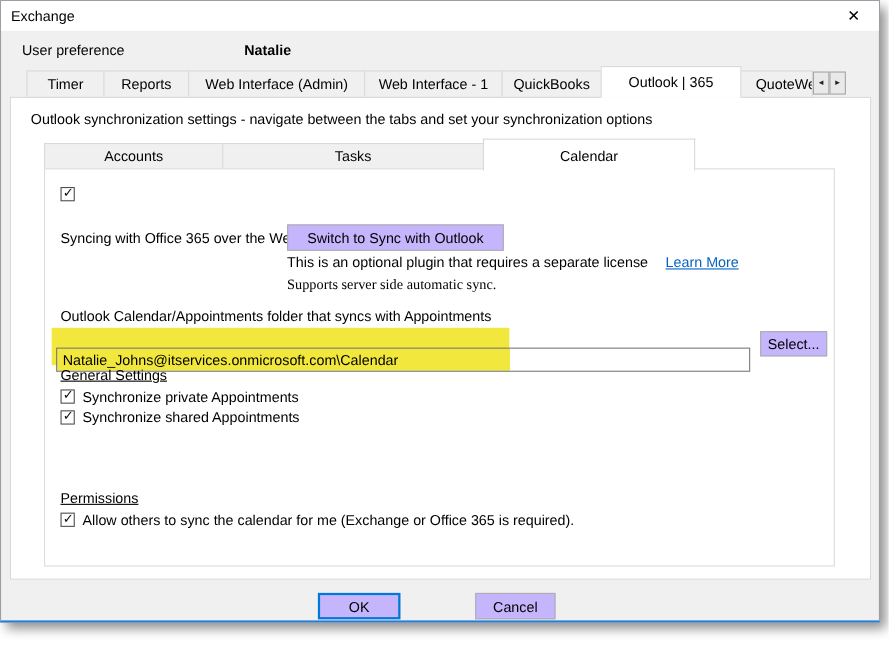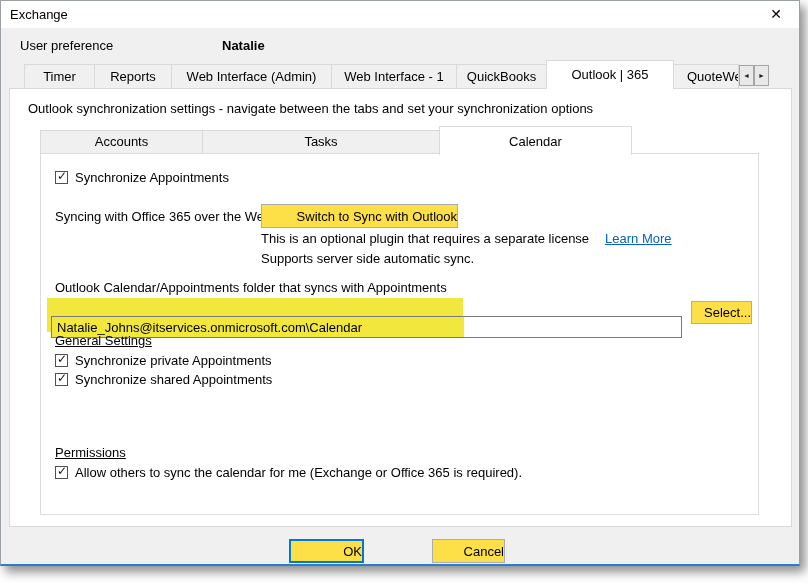--- a/index.html
+++ b/index.html
@@ -32,22 +32,22 @@
   .itab.active{top:37px;height:29px;background:#ffffff;border-bottom:none;z-index:3;line-height:30px;}
   .inner-page{position:absolute;left:30px;top:64px;width:719px;height:362px;background:#ffffff;
               border:1px solid #dcdcdc;z-index:2;}
 
   .cb-row{position:absolute;display:flex;align-items:center;gap:7px;white-space:nowrap;}
   .cb{display:inline-block;width:13px;height:13px;background:#fff;border:1px solid #4f4f4f;
       position:relative;flex:0 0 13px;}
   .cb .mark{position:absolute;left:1px;top:-2px;font-size:12px;line-height:13px;color:#111;}
 
   .static-label{position:absolute;white-space:nowrap;}
-  .btn{background:#fde047;border:1px solid #adadad;font-family:inherit;font-size:13px;
-       text-align:right;color:#000;padding:0;}
+  .btn{background:#c4b5fd;border:1px solid #adadad;font-family:inherit;font-size:13px;
+       text-align:center;color:#000;padding:0;}
   .switch-btn{position:absolute;left:220px;top:50px;width:197px;height:24px;}
   .note-row{position:absolute;left:220px;top:77px;display:flex;align-items:flex-end;white-space:nowrap;}
   .link{color:#0563c1;text-decoration:underline;margin-left:16px;cursor:pointer;}
 
   .highlight{position:absolute;left:6px;top:144px;width:416px;height:34px;background:#f2e73d;}
   .folder-input{position:absolute;left:10px;top:148px;width:631px;height:22px;
                 border:1px solid #7a7a7a;background:linear-gradient(to right,#f2e73d 0 412px,#ffffff 412px);
                 font-family:inherit;font-size:13px;padding:0 5px;color:#000;margin-top:14px;}
   .select-btn{position:absolute;left:650px;top:147px;width:61px;height:23px;}
 
@@ -88,31 +88,30 @@
       <div class="itab" style="left:30px;width:163px;">Accounts</div>
       <div class="itab active" style="left:429px;width:193px;">Calendar</div>
       <div class="itab" style="left:192px;width:238px;">Tasks</div>
 
       <div class="inner-page">
 
         <div class="cb-row" style="left:14px;top:16px;">
           <span class="cb">
               <span class="mark">✓</span>
             </span>
-          <span>Synchronize Appointments</span>
         </div>
 
         <span class="static-label" style="left:14px;top:55px;">Syncing with Office 365 over the Web</span>
         <button class="btn switch-btn">Switch to Sync with Outlook</button>
 
         <div class="note-row">
           <span>This is an optional plugin that requires a separate license</span>
           <span class="link">Learn More</span>
         </div>
-        <span class="static-label" style="left:220px;top:97px;">Supports server side automatic sync.</span>
+        <span class="static-label" style="left:220px;top:97px;font-family:Liberation Serif, serif;">Supports server side automatic sync.</span>
 
         <span class="static-label" style="left:14px;top:126px;">Outlook Calendar/Appointments folder that syncs with Appointments</span>
         <div class="highlight"></div>
         <input class="folder-input" value="Natalie_Johns@itservices.onmicrosoft.com\Calendar" style="">
         <button class="btn select-btn">Select...</button>
 
         <span class="section-heading" style="left:14px;top:179px;">General Settings</span>
         <div class="cb-row" style="left:14px;top:199px;">
           <span class="cb">
               <span class="mark">✓</span>

